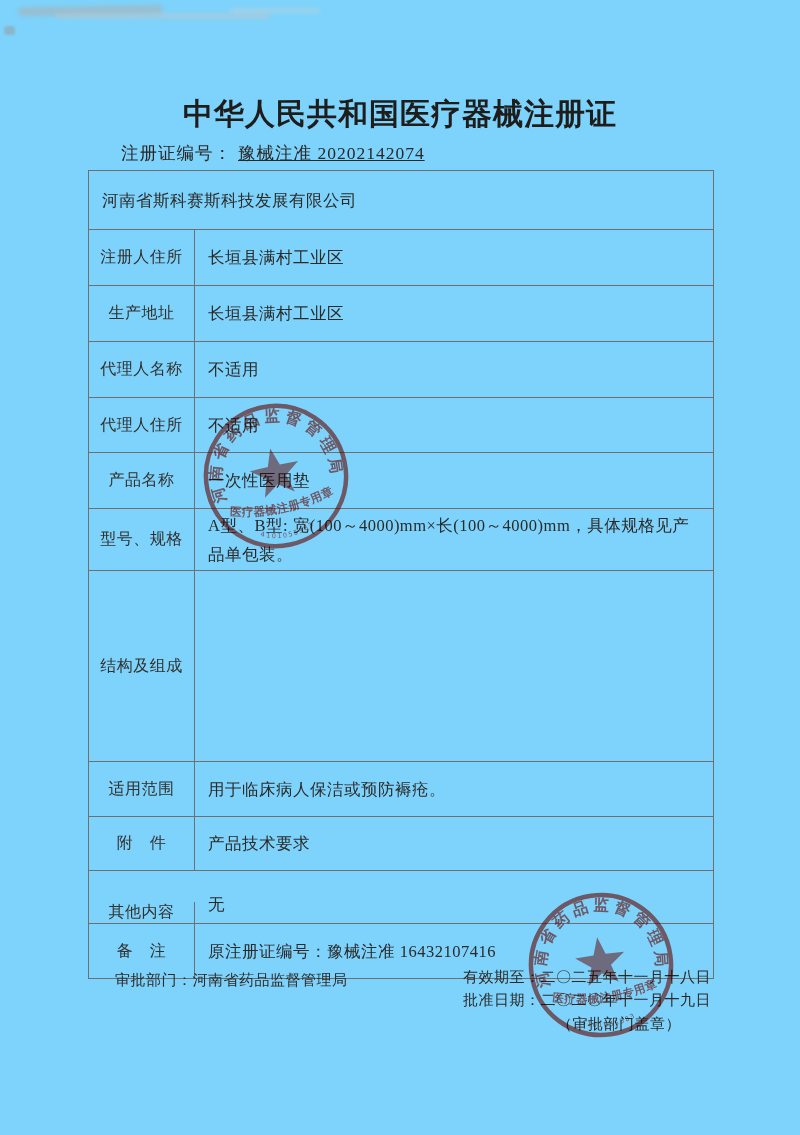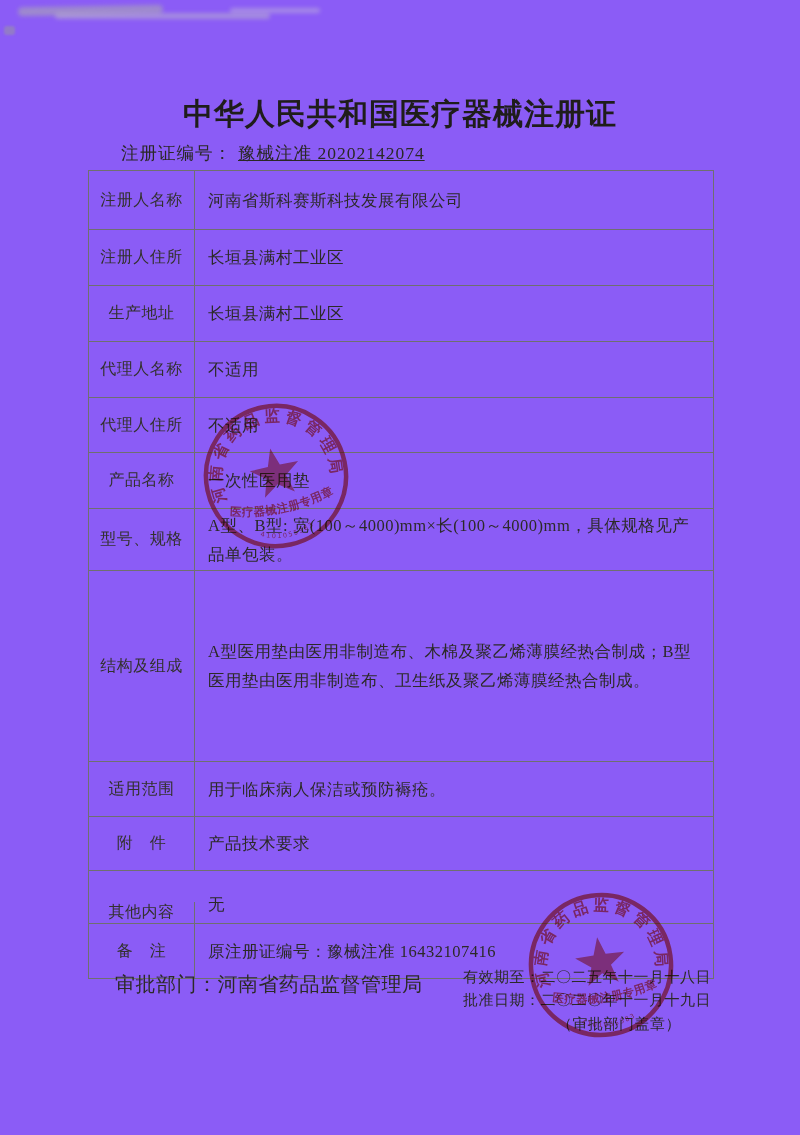--- a/index.html
+++ b/index.html
@@ -1,18 +1,18 @@
 <!DOCTYPE html>
 <html><head>
 <meta charset="utf-8">
 <style>
   html,body{margin:0;padding:0;background:#ffffff;}
   .page{
     position:relative;width:800px;height:1135px;overflow:hidden;
-    background:#8b5cf6;color:#2e2c2a;
+    background:#7dd3fc;color:#2e2c2a;
     font-family:"Liberation Serif","DejaVu Serif",serif;
   }
   
   .smudge{position:absolute;pointer-events:none;}
   .s1{left:18px;top:6px;width:145px;height:9px;background:#aeaeae;opacity:.55;border-radius:5px;filter:blur(2px);transform:rotate(-1deg);}
   .s2{left:55px;top:13px;width:215px;height:6px;background:#c4c4c4;opacity:.45;border-radius:4px;filter:blur(2px);}
   .s3{left:4px;top:26px;width:11px;height:9px;background:#9a9a9a;opacity:.5;border-radius:3px;filter:blur(1px);}
   .s4{left:230px;top:8px;width:90px;height:5px;background:#cfcfcf;opacity:.4;border-radius:4px;filter:blur(2px);}
 
   .title{
@@ -39,21 +39,21 @@
   }
   .cell.value{
     flex:1;padding:4px 10px 4px 13px;font-size:16.5px;line-height:29px;
     letter-spacing:0.5px;color:#2c2a28;
   }
   .r1{height:58px;} .r2{height:55px;} .r3{height:55px;} .r4{height:55px;}
   .r5{height:54px;} .r6{height:55px;} .r7{height:61px;} .r8{height:190px;}
   .r9{height:54px;} .r10{height:53px;justify-content:center;} .r11{height:52px;align-items:flex-end;} .r12{height:54px;}
 
   .footer-dept{
-    position:absolute;left:115px;top:971px;font-size:20px;letter-spacing:0.5px;color:#2c2a28;
+    position:absolute;left:115px;top:971px;font-size:15px;letter-spacing:0.5px;color:#2c2a28;
   }
   .footer-dates{
     position:absolute;left:463px;top:966px;font-size:15px;line-height:23px;
     letter-spacing:0.5px;color:#2c2a28;
   }
   .seal-note{margin-left:94px;margin-top:1px;}
 
   .stamp{
     position:absolute;width:150px;height:150px;
     mix-blend-mode:multiply;opacity:.85;pointer-events:none;
@@ -76,21 +76,20 @@
   <div class="smudge s4"></div>
 
   <h1 class="title">中华人民共和国医疗器械注册证</h1>
 
   <div class="regline">
     <span>注册证编号：</span><span class="num">豫械注准 20202142074</span>
   </div>
 
   <div class="cert-table">
     <div class="trow r1">
-      <div class="cell label">注册人名称</div>
       <div class="cell value">河南省斯科赛斯科技发展有限公司</div>
     </div>
     <div class="trow r2">
       <div class="cell label">注册人住所</div>
       <div class="cell value">长垣县满村工业区</div>
     </div>
     <div class="trow r3">
       <div class="cell label">生产地址</div>
       <div class="cell value">长垣县满村工业区</div>
     </div>
@@ -105,21 +104,20 @@
     <div class="trow r6">
       <div class="cell label">产品名称</div>
       <div class="cell value">一次性医用垫</div>
     </div>
     <div class="trow r7">
       <div class="cell label">型号、规格</div>
       <div class="cell value">A型、B型: 宽(100～4000)mm×长(100～4000)mm，具体规格见产品单包装。</div>
     </div>
     <div class="trow r8">
       <div class="cell label">结构及组成</div>
-      <div class="cell value">A型医用垫由医用非制造布、木棉及聚乙烯薄膜经热合制成；B型医用垫由医用非制造布、卫生纸及聚乙烯薄膜经热合制成。</div>
     </div>
     <div class="trow r9">
       <div class="cell label">适用范围</div>
       <div class="cell value">用于临床病人保洁或预防褥疮。</div>
     </div>
     <div class="trow r10">
       <div class="cell label">附　件</div>
       <div class="cell value">产品技术要求</div>
     </div>
     <div class="trow r11">

